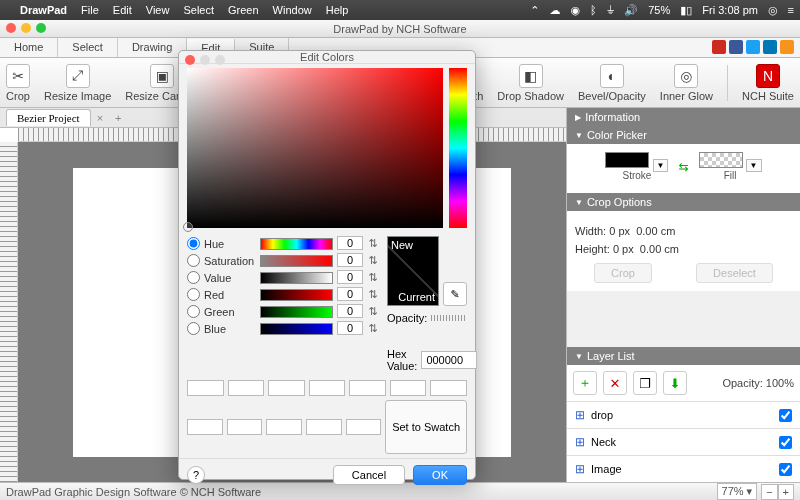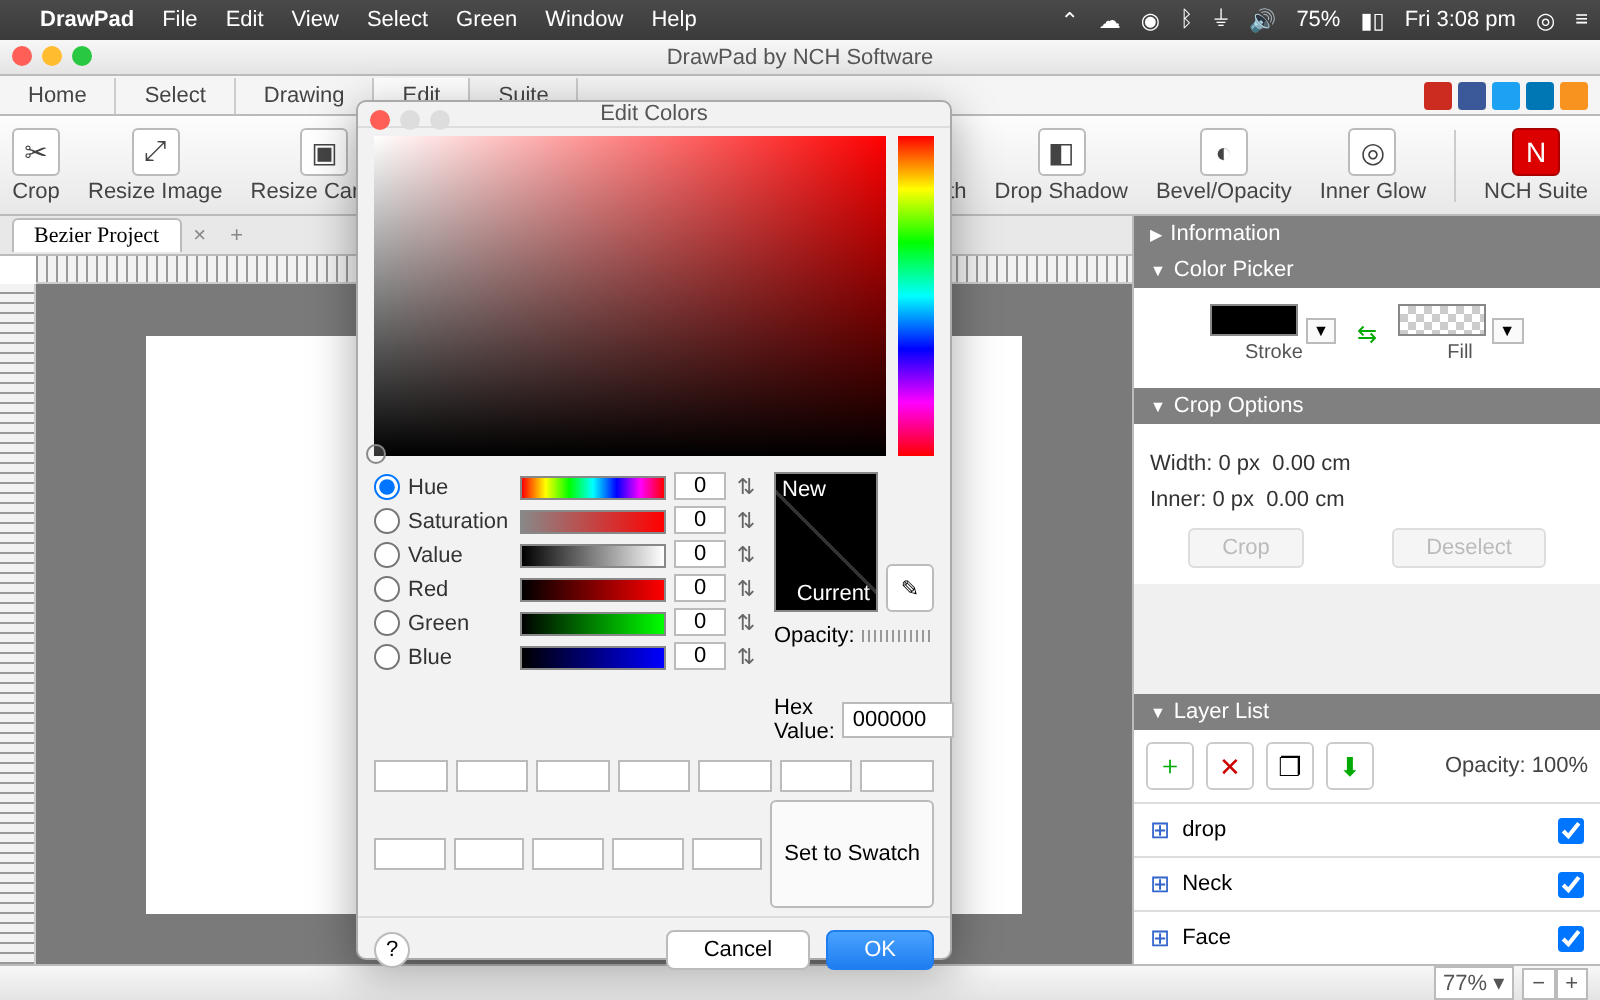--- a/index.html
+++ b/index.html
@@ -7,21 +7,21 @@
 
 .menubar { height: 20px; background: linear-gradient(#4a4a4a,#3a3a3a); color: #fff; display: flex; align-items: center; padding: 0 6px; gap: 14px; }
 .menubar .right { margin-left: auto; display: flex; gap: 10px; align-items: center; }
 .apple { font-size: 13px; }
 
 .titlebar { height: 18px; background: linear-gradient(#f7f7f7,#e4e4e4); border-bottom: 1px solid #bbb; display: flex; align-items: center; justify-content: center; color: #555; position: relative; }
 .traffic { position: absolute; left: 6px; top: 3px; display: flex; gap: 5px; }
 .dot { width: 10px; height: 10px; border-radius: 50%; }
 .dot.r { background: #ff5f57; } .dot.y { background: #febc2e; } .dot.g { background: #28c840; }
 
-.tabs { height: 20px; background: #f5f5f5; display: flex; border-bottom: 1px solid #bbb; align-items: center; }
+.tabs { height: 20px; background: #f5f5f5; display: flex; border-bottom: 1px solid #bbb; }
 .tab { padding: 3px 14px; border-right: 1px solid #ccc; color: #444; cursor: pointer; }
 .tab.active { background: #fff; border-bottom: 1px solid #fff; position: relative; top: 1px; }
 .social { margin-left: auto; display: flex; gap: 3px; padding: 2px 6px; }
 .sicon { width: 14px; height: 14px; border-radius: 2px; }
 
 .toolbar { height: 50px; background: linear-gradient(#fdfdfd,#e8e8e8); border-bottom: 1px solid #bbb; display: flex; align-items: center; padding: 0 6px; gap: 14px; }
 .tool { display: flex; flex-direction: column; align-items: center; gap: 2px; color: #444; cursor: pointer; }
 .ticon { width: 24px; height: 24px; border: 1px solid #bbb; border-radius: 3px; background: #fff; display: flex; align-items: center; justify-content: center; font-size: 14px; }
 
 .dtabs { height: 20px; background: #e8e8e8; border-bottom: 1px solid #bbb; display: flex; align-items: center; padding-left: 6px; }
@@ -234,21 +234,21 @@
       </div>
     </div>
   </div>
 
   <div class="phead">
       <span class="tri">▼</span>
       <span>Crop Options</span>
     </div>
   <div class="pbody">
     <div class="crop-line"><span>Width:</span> <span>0 px</span>&nbsp;&nbsp;<span>0.00 cm</span></div>
-    <div class="crop-line"><span>Inner:</span> <span>0 px</span>&nbsp;&nbsp;<span>0.00 cm</span></div>
+    <div class="crop-line"><span>Height:</span> <span>0 px</span>&nbsp;&nbsp;<span>0.00 cm</span></div>
     <div class="btn-row">
       <button class="btn-flat">Crop</button>
       <button class="btn-flat">Deselect</button>
     </div>
   </div>
 
   <div style="flex:1"></div>
 
   <div class="phead">
       <span class="tri">▼</span>
@@ -266,26 +266,27 @@
       <span>drop</span>
       <input type="checkbox" checked="" class="chk" style="">
     </div>
   <div class="layer">
       <span class="exp">⊞</span>
       <span>Neck</span>
       <input type="checkbox" checked="" class="chk" style="">
     </div>
   <div class="layer">
       <span class="exp">⊞</span>
-      <span>Face</span>
+      <span>Image</span>
       <input type="checkbox" checked="" class="chk" style="">
     </div>
 </div>
 
 <div class="statusbar">
+  <span>DrawPad Graphic Design Software © NCH Software</span>
   <span class="zoom"><span>77%</span> ▾</span>
   <span style="margin-left:4px;border:1px solid #bbb;background:#fff;padding:1px 4px">−</span>
   <span style="border:1px solid #bbb;background:#fff;padding:1px 4px">+</span>
 </div>
 
 <div class="dialog">
   <div class="dlg-title">
     <div class="dlg-traffic">
       <div class="dot r"></div>
       <div class="dot" style="background:#ddd"></div>

